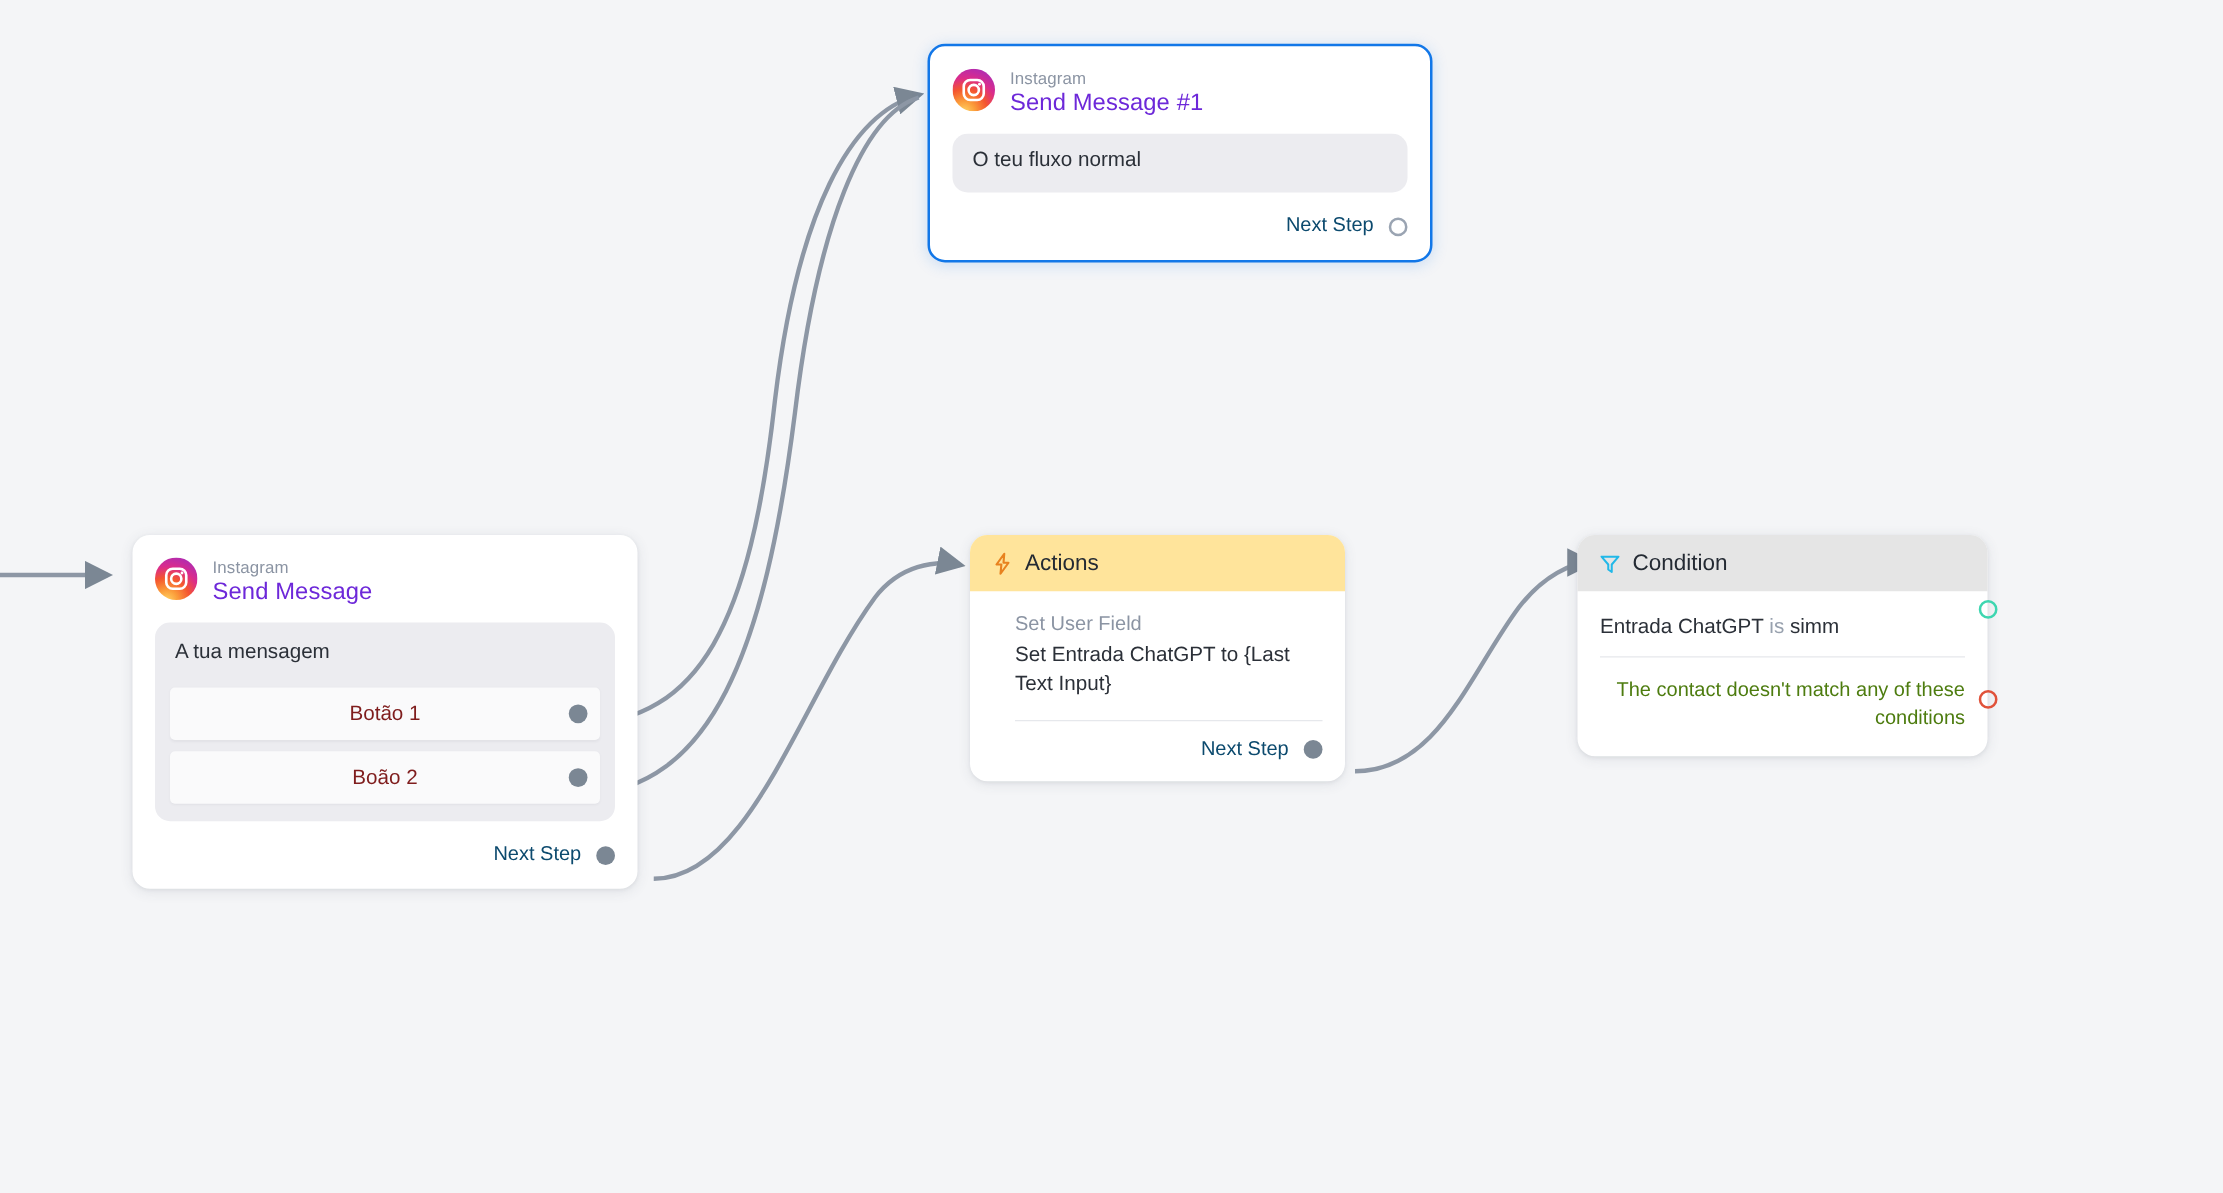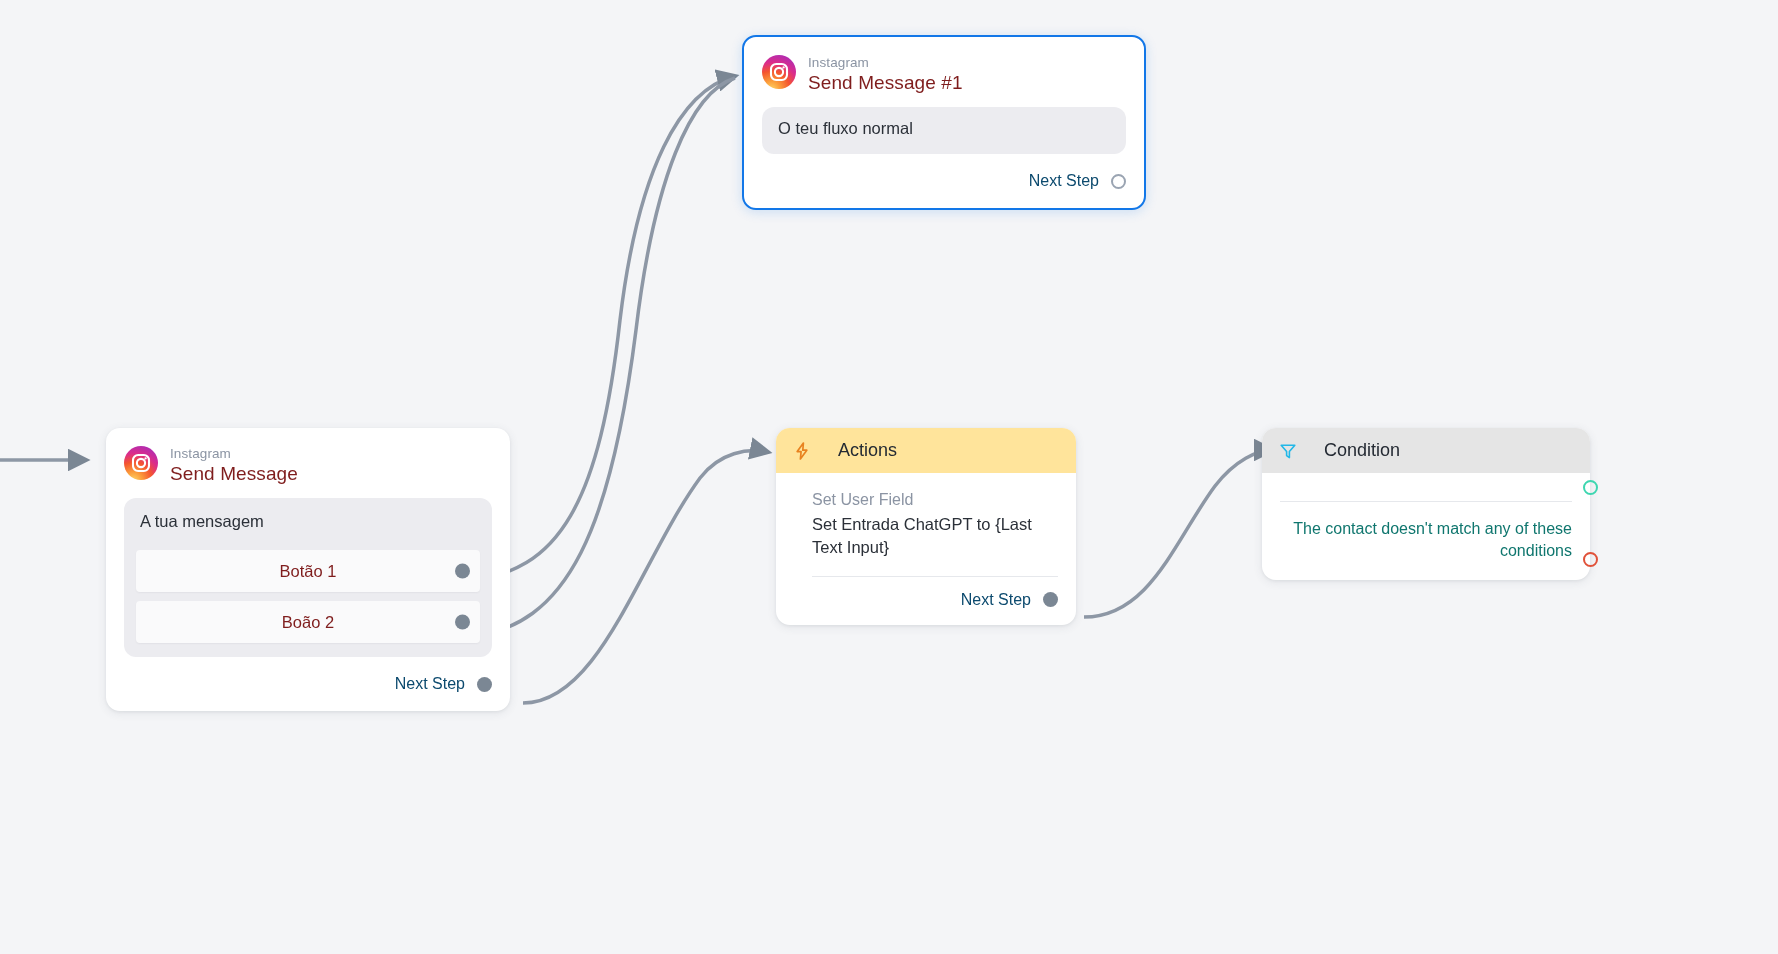--- a/index.html
+++ b/index.html
@@ -47,21 +47,21 @@
   .ig-icon { width: 34px; height: 34px; flex: 0 0 34px; }
   .ig-titles { display: flex; flex-direction: column; line-height: 1.12; }
   .ig-sub {
     font-size: 13.5px;
     color: #8b94a3;
     letter-spacing: .1px;
     margin-bottom: 2px;
   }
   .ig-title {
     font-size: 19px;
-    color: #7f1d1d;
+    color: #6d28d9;
     letter-spacing: .1px;
   }
   .msg-panel {
     margin: 4px 18px 18px 18px;
     background: #ececf0;
     border-radius: 12px;
     padding: 10px 14px 14px 14px;
   }
   .msg-text {
     font-size: 16.5px;
@@ -109,21 +109,21 @@
     border-radius: 50%;
     border: 2px solid #9aa4b2;
     background: transparent;
     box-sizing: border-box;
   }
 
   
   .hdr {
     display: flex;
     align-items: center;
-    gap: 26px;
+    gap: 8px;
     padding: 12px 16px;
     border-radius: 14px 14px 0 0;
     font-size: 18px;
     color: #242a33;
   }
   .hdr-actions { background: #ffe49b; }
   .hdr-condition { background: #e5e5e5; }
   .hdr-icon { width: 20px; height: 20px; flex: 0 0 20px; display: block; }
   .body { padding: 18px 18px 0 36px; }
   .kv-label {
@@ -159,21 +159,21 @@
     white-space: nowrap;
   }
   .cond-op { color: #98a1ae; }
   .cond-divider {
     height: 1px;
     background: #e6e8ec;
     margin: 12px 0 0 0;
   }
   .fallback {
     font-size: 16px;
-    color: #0f766e;
+    color: #4d7c0f;
     text-align: right;
     line-height: 1.38;
     padding: 16px 18px 18px 18px;
   }
   .port {
     position: absolute;
     width: 15px; height: 15px;
     border-radius: 50%;
     border: 2px solid #3ed6b0;
     background: transparent;
@@ -301,20 +301,25 @@
   <div class="node" style="left:1262px; top:428px; width:328px;">
     <div class="hdr hdr-condition">
       <span class="hdr-icon">
         <svg viewBox="0 0 20 20" xmlns="http://www.w3.org/2000/svg" width="20" height="20">
           <path d="M3.2 4.3 H16.8 L11.4 10.6 V16.6 L8.6 14.6 V10.6 Z" fill="none" stroke="#22b8e8" stroke-width="1.6" stroke-linejoin="round" stroke-linecap="round"></path>
         </svg>
       </span>
       <span>Condition</span>
     </div>
     <div class="cond-body">
+      <div class="cond-line">
+        <span>Entrada ChatGPT</span>
+        <span class="cond-op">is</span>
+        <span>simm</span>
+      </div>
       <div class="cond-divider"></div>
     </div>
     <div class="fallback">The contact doesn't match any of these conditions</div>
     <span class="port" style="right:-8px; top:52px;"></span>
     <span class="port port-false" style="right:-8px; top:124px;"></span>
   </div>
 
 </div>
 
 </body></html>

